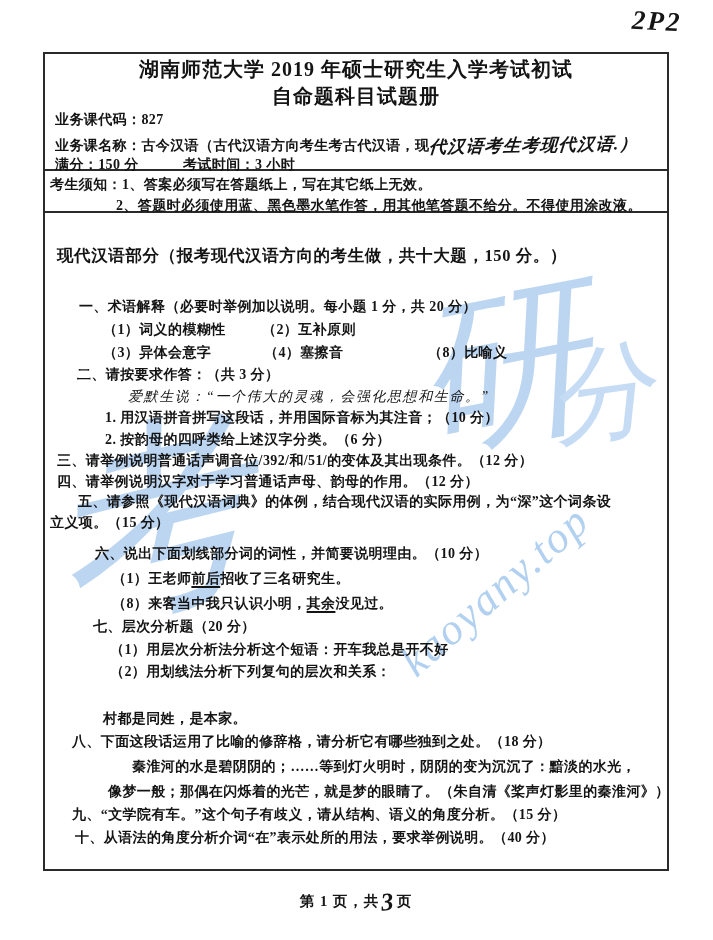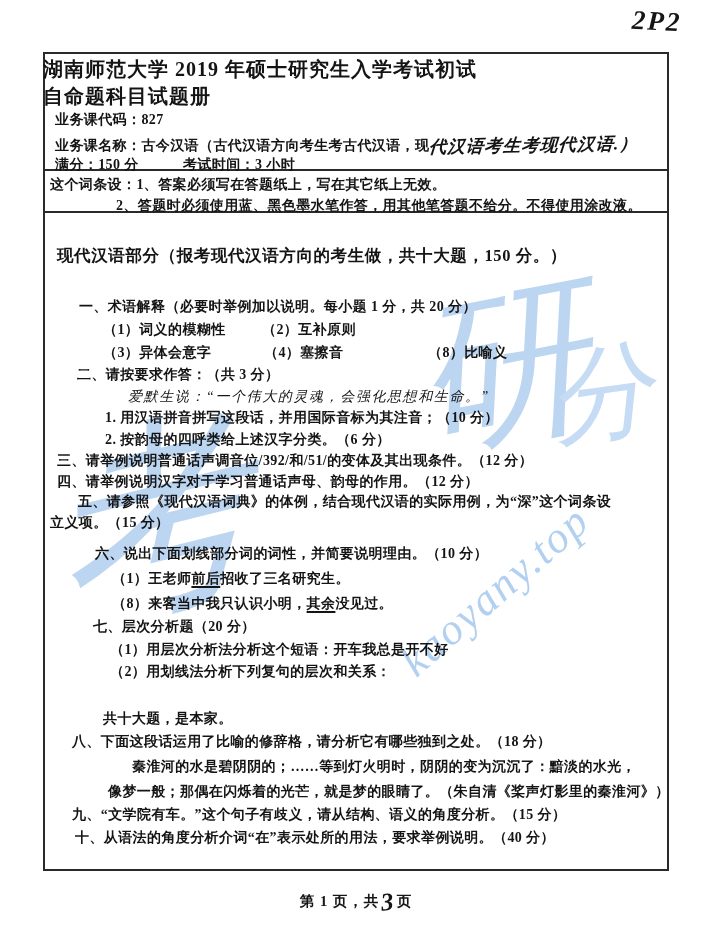--- a/index.html
+++ b/index.html
@@ -31,21 +31,21 @@
   .hline { position:absolute; left:0; right:0; border-top:2px solid #2a2a2a; }
   .hr1 { top:115px; }
   .hr2 { top:157px; }
   
   .txt-layer { position:absolute; inset:0; z-index:3; }
   .ln {
     position:absolute; font-size:14px; font-weight:600; letter-spacing:0.4px;
     white-space:nowrap; color:#141414;
   }
   .title { font-size:20px; font-weight:700; letter-spacing:1px;
-           left:43px; width:626px; text-align:left; }
+           left:43px; width:626px; text-align:center; }
   .sec   { font-size:16.5px; font-weight:700; letter-spacing:0.6px; }
   .kai   { font-style:italic; font-weight:500; letter-spacing:1.6px; }
   .hand  {
     font-weight:600; font-style:italic; letter-spacing:1px;
     display:inline-block; transform:skewX(-5deg) rotate(-1deg);
   }
   .hand-name { font-size:17.5px; vertical-align:-1px; }
   .corner-note {
     position:absolute; left:632px; top:6px; z-index:3;
     font-size:27px; font-weight:600; font-style:italic;
@@ -85,21 +85,21 @@
     <div class="ln title" style="top:56px">湖南师范大学 2019 年硕士研究生入学考试初试</div>
     <div class="ln title" style="top:83px">自命题科目试题册</div>
     <div class="ln" style="left:55px;top:111px">业务课代码：827</div>
     <div class="ln" style="left:55px;top:133px">
       <span>业务课名称：</span><span>古今汉语（古代汉语方向考生考古代汉语，现</span><span class="hand hand-name">代汉语考生考现代汉语.）</span>
     </div>
     <div class="ln" style="left:55px;top:156px">满分：150 分</div>
     <div class="ln" style="left:183px;top:156px">考试时间：3 小时</div>
 
     <div class="ln" style="left:50px;top:176px">
-      <span>这个词条设：</span><span>1、答案必须写在答题纸上，写在其它纸上无效。</span>
+      <span>考生须知：</span><span>1、答案必须写在答题纸上，写在其它纸上无效。</span>
     </div>
     <div class="ln" style="left:116px;top:197px">2、答题时必须使用蓝、黑色墨水笔作答，用其他笔答题不给分。不得使用涂改液。</div>
 
     <div class="ln sec" style="left:57px;top:245px">现代汉语部分（报考现代汉语方向的考生做，共十大题，150 分。）</div>
 
     <div class="ln" style="left:79px;top:298px">一、术语解释（必要时举例加以说明。每小题 1 分，共 20 分）</div>
     <div class="ln" style="left:103px;top:321px">（1）词义的模糊性</div>
     <div class="ln" style="left:262px;top:321px">（2）互补原则</div>
     <div class="ln" style="left:103px;top:344px">（3）异体会意字</div>
     <div class="ln" style="left:264px;top:344px">（4）塞擦音</div>
@@ -120,21 +120,21 @@
     <div class="ln" style="left:112px;top:570px">
       <span>（1）王老师</span><span class="u">前后</span><span>招收了三名研究生。</span>
     </div>
     <div class="ln" style="left:112px;top:595px">
       <span>（8）来客当中我只认识小明，</span><span class="u">其余</span><span>没见过。</span>
     </div>
 
     <div class="ln" style="left:93px;top:618px">七、层次分析题（20 分）</div>
     <div class="ln" style="left:110px;top:641px">（1）用层次分析法分析这个短语：开车我总是开不好</div>
     <div class="ln" style="left:110px;top:663px">（2）用划线法分析下列复句的层次和关系：</div>
-    <div class="ln" style="left:103px;top:710px">共十大题，是本家。</div>
+    <div class="ln" style="left:103px;top:710px">村都是同姓，是本家。</div>
 
     <div class="ln" style="left:72px;top:733px">八、下面这段话运用了比喻的修辞格，请分析它有哪些独到之处。（18 分）</div>
     <div class="ln" style="left:132px;top:758px">秦淮河的水是碧阴阴的；……等到灯火明时，阴阴的变为沉沉了：黯淡的水光，</div>
     <div class="ln" style="left:108px;top:783px">像梦一般；那偶在闪烁着的光芒，就是梦的眼睛了。（朱自清《桨声灯影里的秦淮河》）</div>
 
     <div class="ln" style="left:72px;top:806px">九、“文学院有车。”这个句子有歧义，请从结构、语义的角度分析。（15 分）</div>
     <div class="ln" style="left:75px;top:829px">十、从语法的角度分析介词“在”表示处所的用法，要求举例说明。（40 分）</div>
   </div>
 
   <div class="footer">

